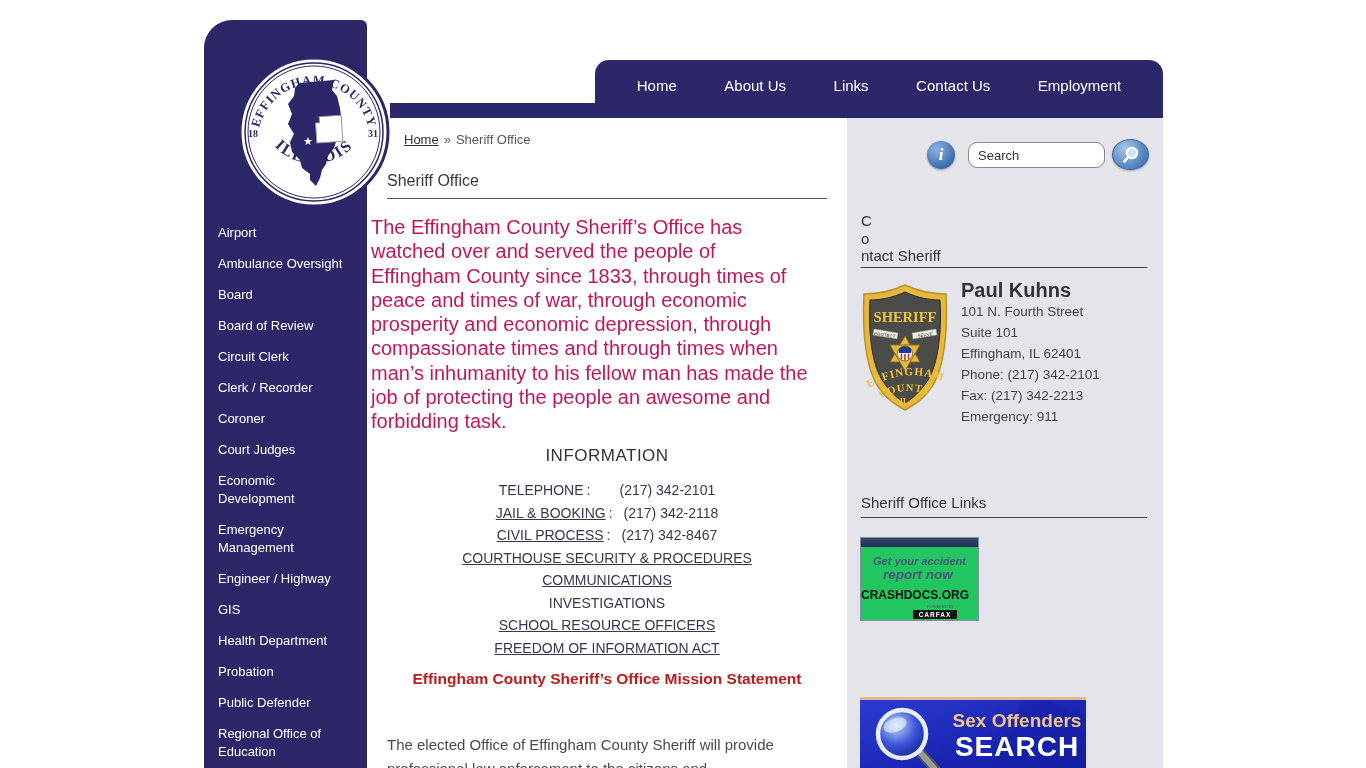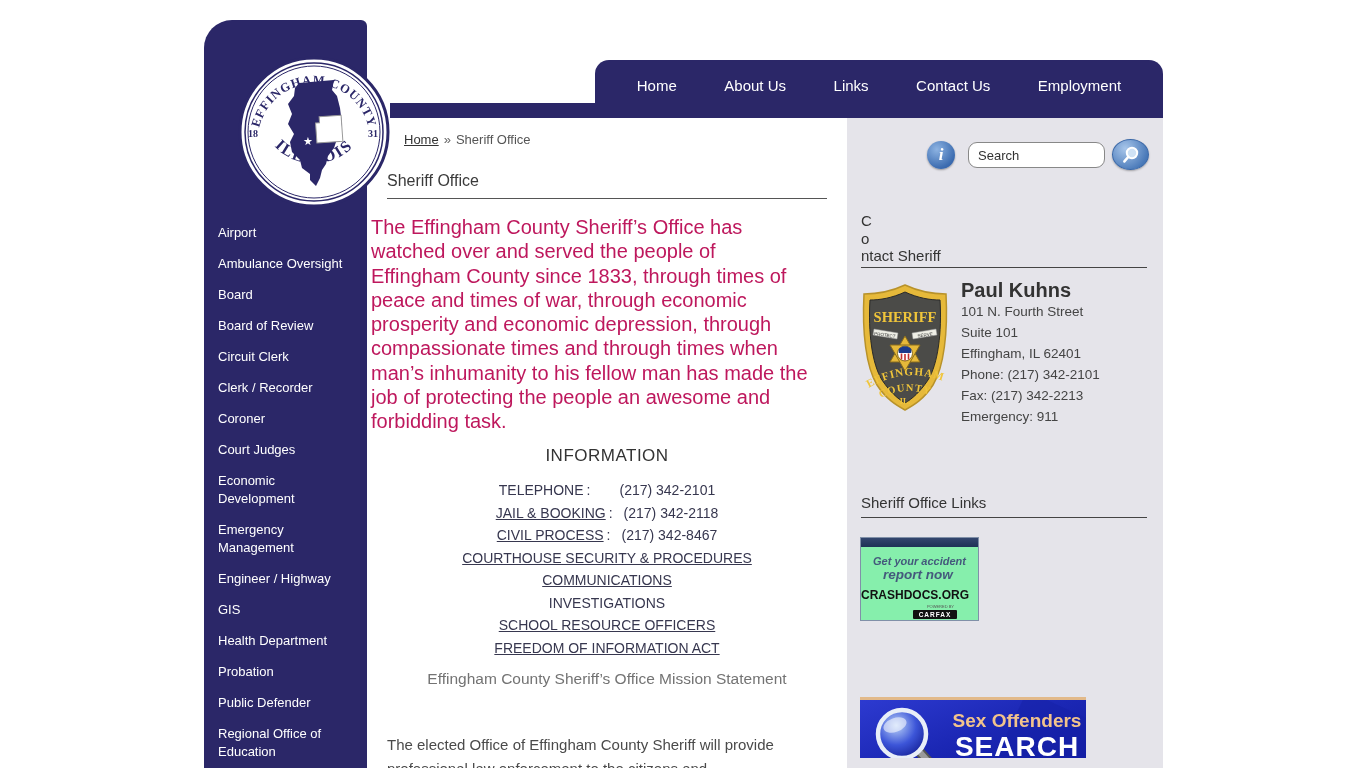--- a/index.html
+++ b/index.html
@@ -38,21 +38,21 @@
   .intro { position:absolute; left:371px; top:215px; width:438px; font-size:20px;
     line-height:24.3px; color:#be185d; }
   .info-block { position:absolute; left:387px; top:446px; width:440px; text-align:center; }
   .info-heading { font-size:17px; color:#333; letter-spacing:.5px; margin-bottom:13px; }
   .info-row { font-size:14px; color:#37374f; line-height:22.5px; }
   .info-row .u { text-decoration:underline; cursor:pointer; }
   .info-sep { margin:0 3px; }
   .info-row.r0 .info-value { margin-left:26px; }
   .info-row.r1 .info-value, .info-row.r2 .info-value { margin-left:8px; }
   .mission-heading { position:absolute; left:387px; top:670px; width:440px;
-    text-align:center; font-size:15.5px; color:#737373; }
+    text-align:center; font-size:15.5px; color:#b91c1c;font-weight:bold; }
   .mission-text { position:absolute; left:387px; top:733px; width:440px;
     font-size:15px; line-height:24.3px; color:#4a4a4a; }
 
   
   .info-icon { position:absolute; left:927px; top:141px; width:28px; height:28px;
     border-radius:50%; background:radial-gradient(circle at 35% 30%, #8db3e2, #3c6cb0 70%, #2c57a0);
     color:#fff; font-family:"Liberation Serif", serif; font-style:italic; font-weight:bold;
     font-size:17px; display:flex; align-items:center; justify-content:center; cursor:pointer;
     box-shadow:0 1px 2px rgba(0,0,0,.35); }
   .search-input { position:absolute; left:968px; top:142px; width:137px; height:26px;
@@ -70,34 +70,34 @@
   .hr-line { position:absolute; left:861px; width:286px; border-bottom:1px solid #444; }
   .patch-wrap { position:absolute; left:860px; top:282px; width:90px; height:130px;text-align:center; }
   .contact-info { position:absolute; left:961px; top:280px; font-size:13.5px;
     color:#444; line-height:21px; }
   .contact-name { font-size:20px; font-weight:bold; color:#333; }
 
   .links-heading { position:absolute; left:861px; top:494px; font-size:15px; color:#333; }
 
   
   .crashdocs { position:absolute; left:860px; top:537px; width:119px; height:84px;
-    background:#86efac; border:1px solid #8090a8; cursor:pointer; }
+    background:#22c55e; border:1px solid #8090a8; cursor:pointer; }
   .cd-top { height:9px; background:linear-gradient(#33466e,#1e3156); }
   .cd-l1 { font-size:11px; font-weight:bold; font-style:italic; color:#44597c;
     text-align:center; margin-top:8px; }
   .cd-l2 { font-size:13.5px; font-weight:bold; font-style:italic; color:#44597c;
     text-align:left; margin-top:0; padding-left:22px; }
   .cd-domain { font-size:12px; font-weight:bold; color:#111; text-align:left; margin-top:6px; }
   .cd-powered { font-size:4px; color:#555; text-align:right; padding-right:24px; margin-top:2px; }
   .cd-brand { width:44px; height:9px; background:#111; color:#fff; font-size:6.5px;
     font-weight:bold; text-align:center; line-height:9px; letter-spacing:1px;
     margin:1px 0 0 52px; border-radius:1px; }
 
   
-  .sexoff { position:absolute; left:860px; top:697px; width:226px; height:61px;
+  .sexoff { position:absolute; left:860px; top:697px; width:226px; height:71px;
     border-top:3px solid #e2b98a; cursor:pointer; overflow:hidden;
     background:linear-gradient(160deg,#2d3ad0 0%, #1b27b4 55%, #101ba0 100%); }
   .sexoff .hex { position:absolute; right:-10px; top:6px; width:90px; height:80px;
     background:#1520a8; transform:rotate(25deg); opacity:.55; }
   .so-mag { position:absolute; left:12px; top:6px; }
   .so-text { position:absolute; left:92px; top:10px; width:130px; text-align:center; }
   .so-l1 { font-size:19px; font-weight:bold; color:#f2c38c; white-space:nowrap; }
   .so-l2 { font-size:28px; font-weight:bold; color:#fff; letter-spacing:1px; line-height:30px; }
 </style>
 </head>

